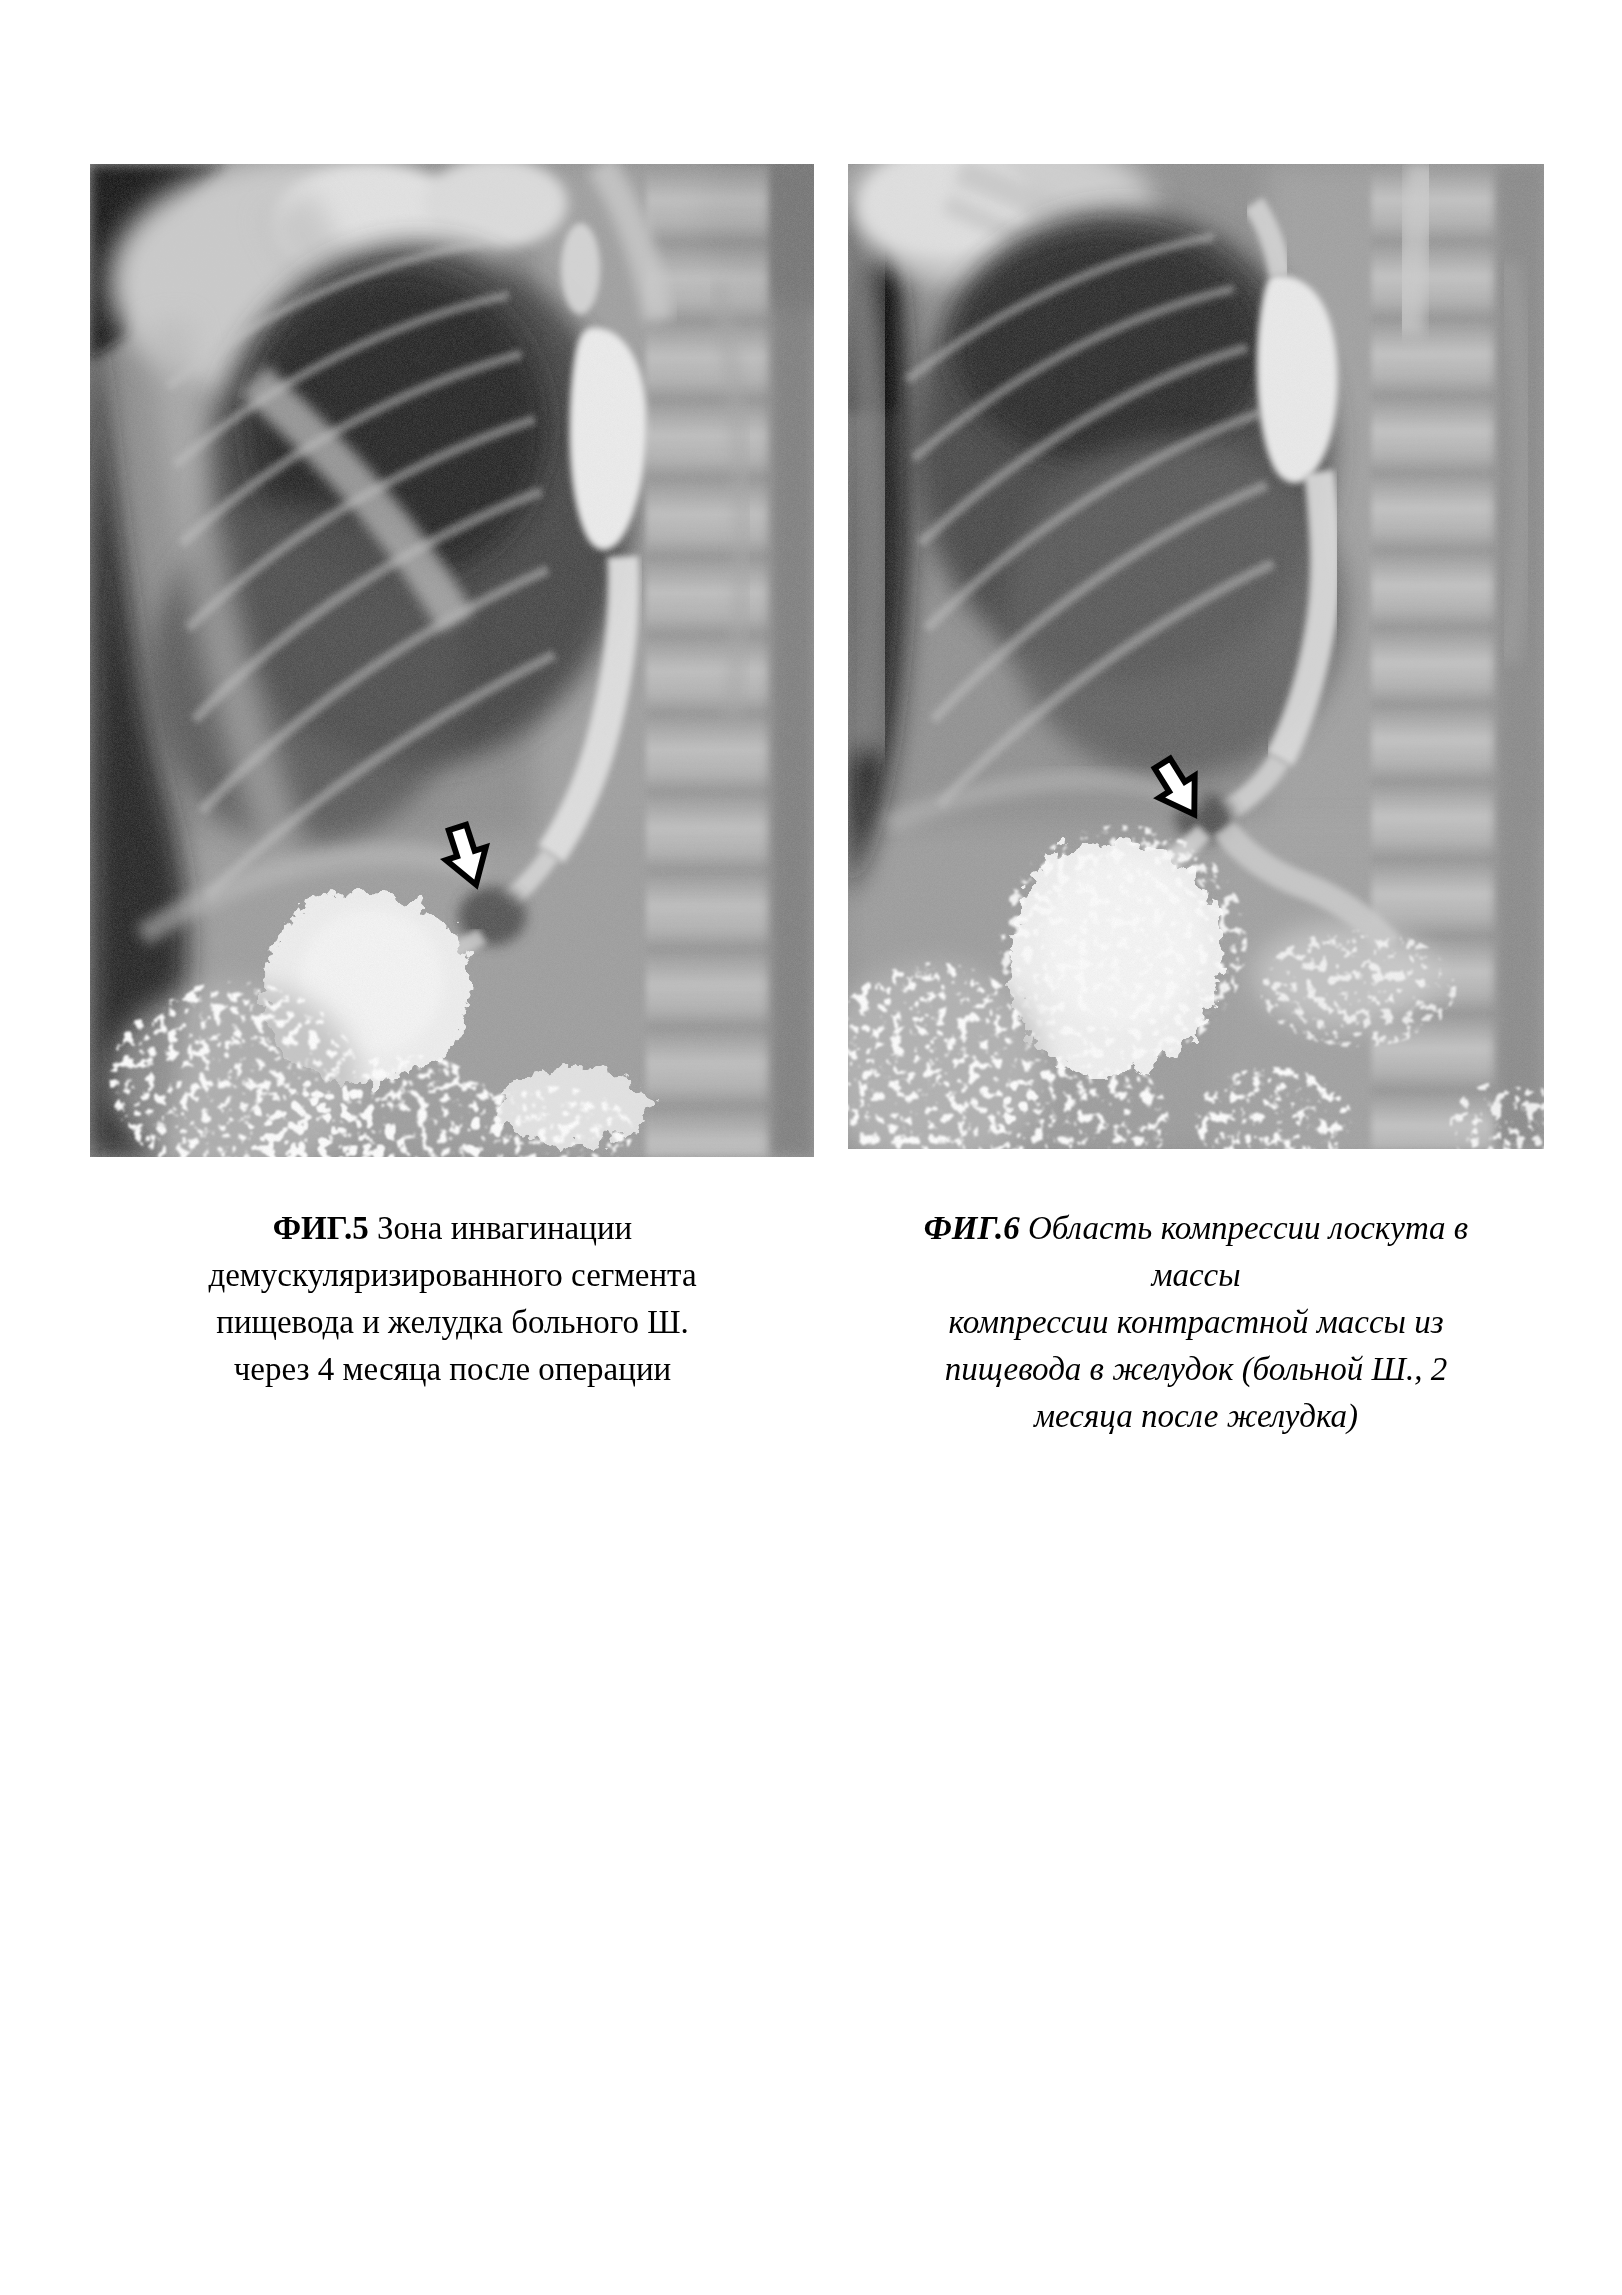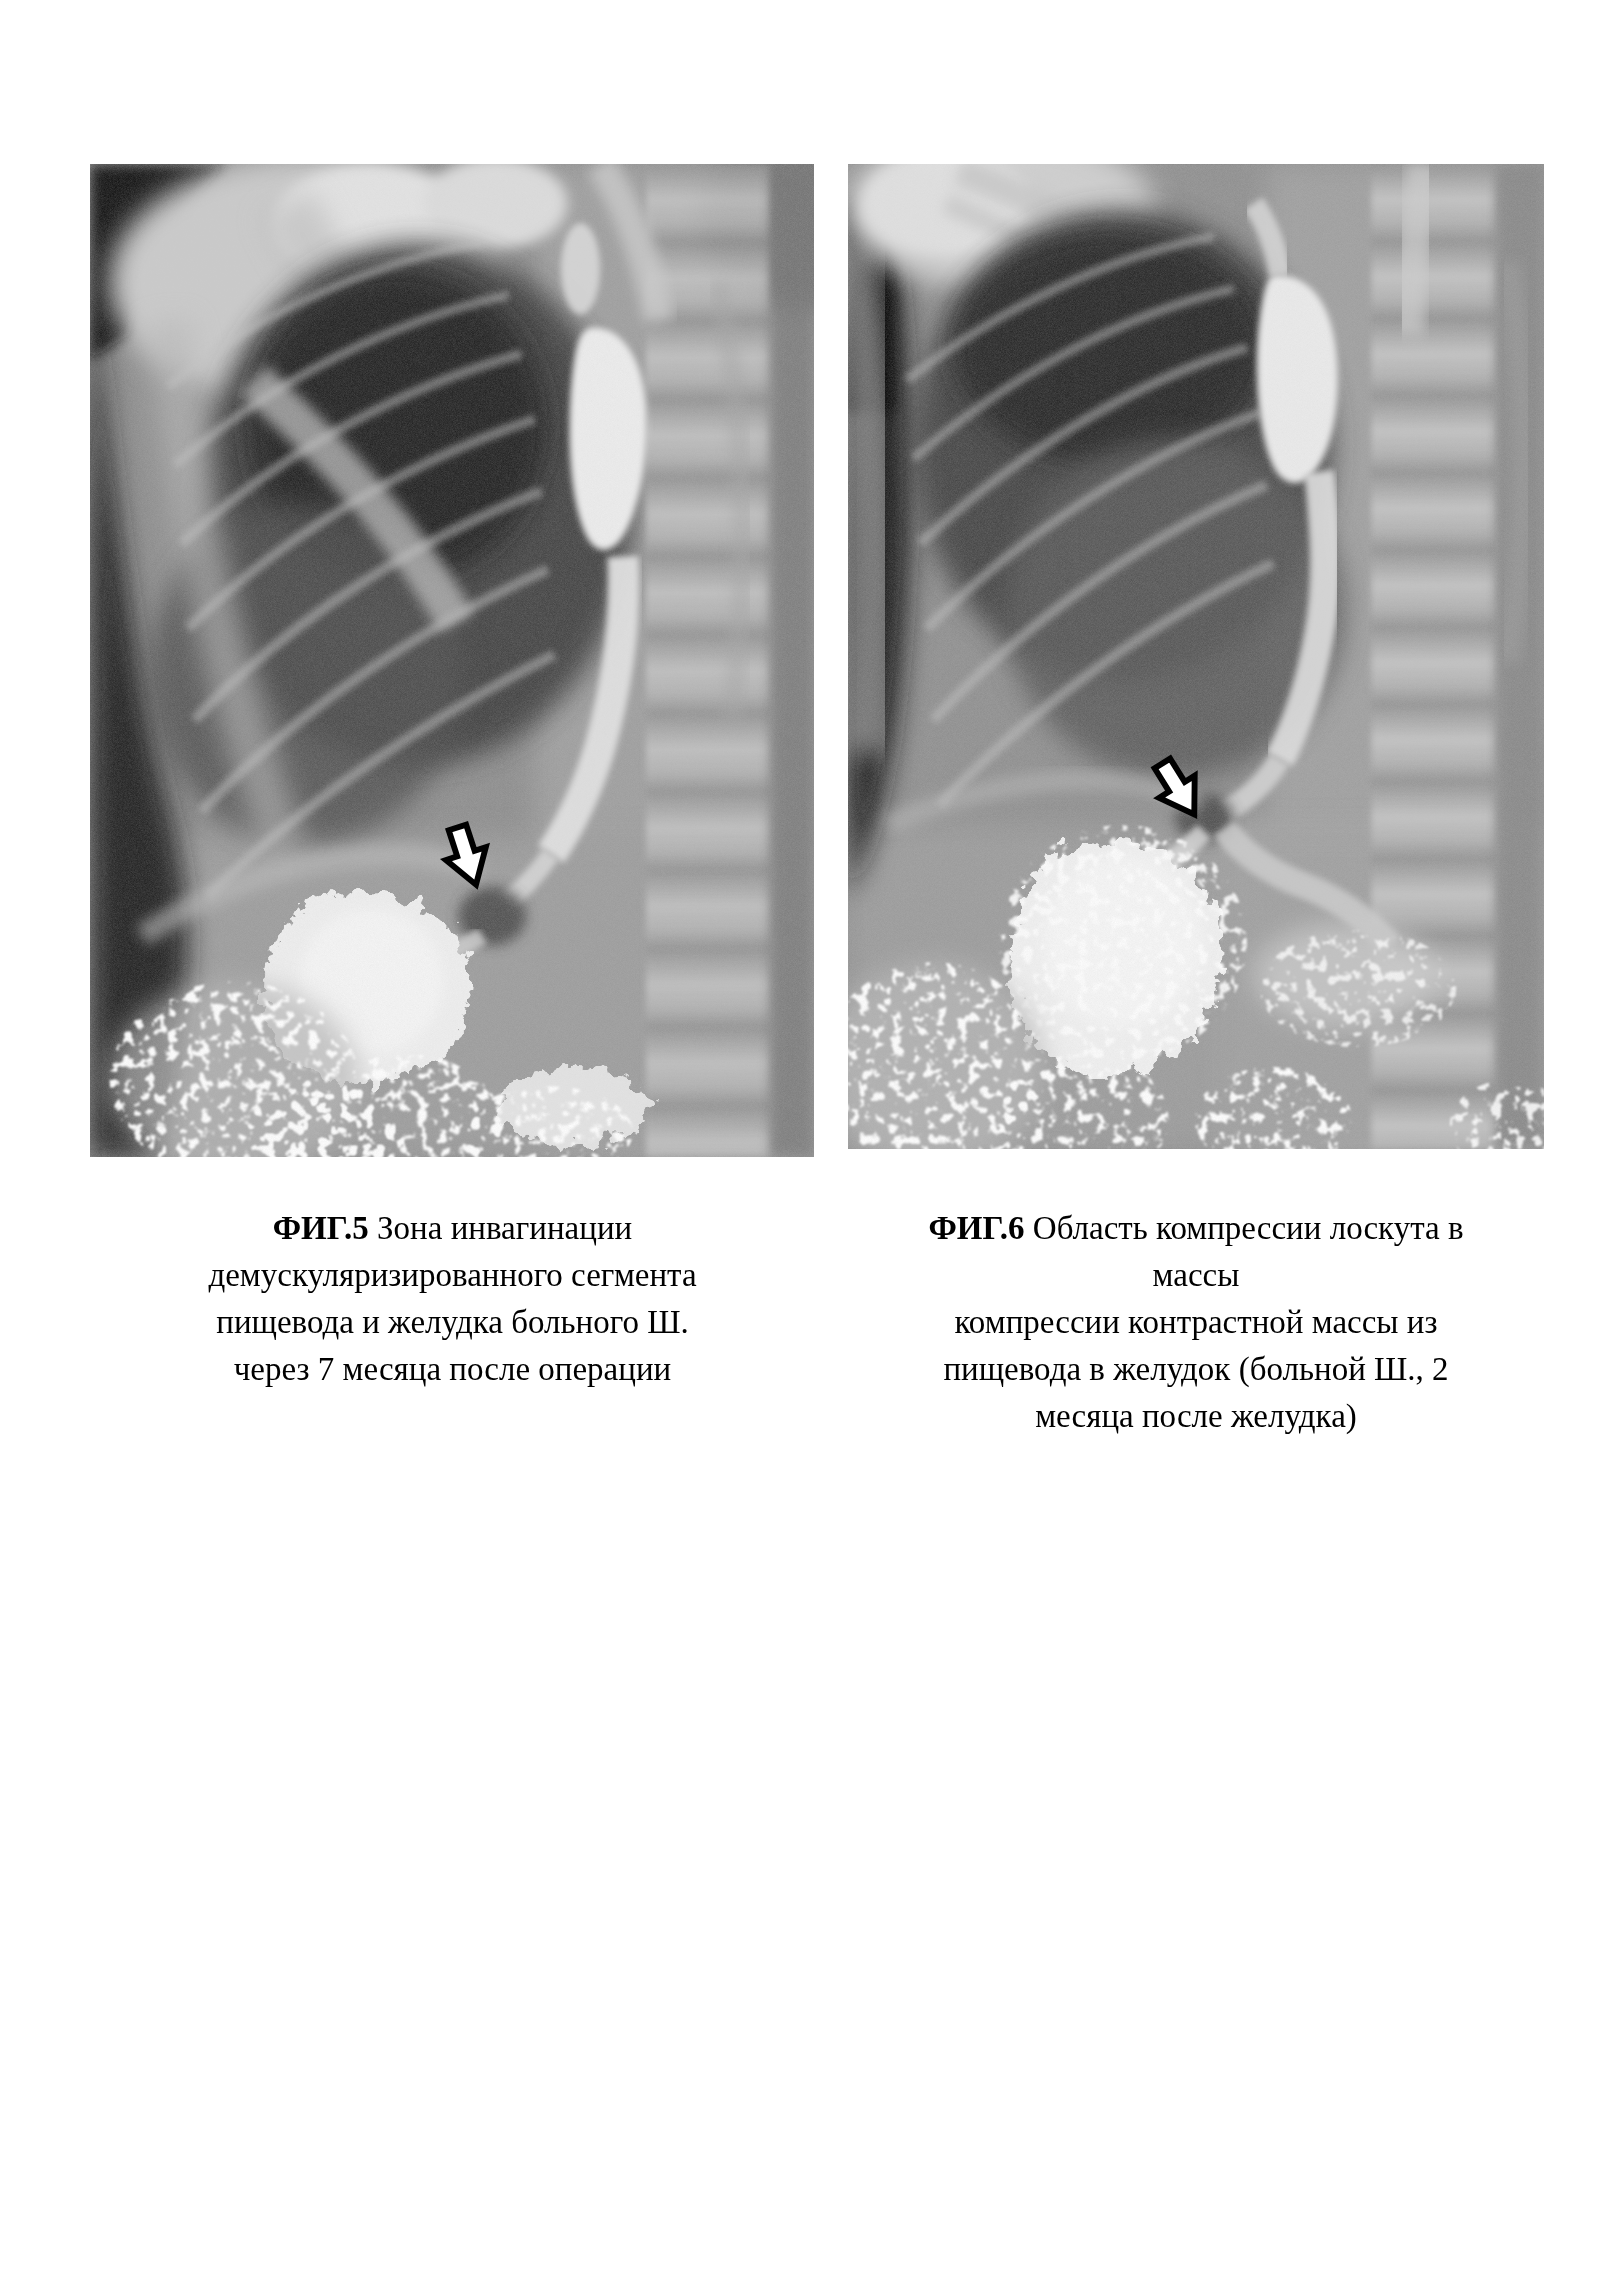--- a/index.html
+++ b/index.html
@@ -17,21 +17,21 @@
   #xray-fig5 { left: 90px; top: 164px; }
   #xray-fig6 { left: 848px; top: 164px; }
   .caption {
     position: absolute;
     text-align: center;
     font-size: 33px;
     line-height: 47px;
     font-weight: normal;
   }
   #caption-fig5 { left: 77px; top: 1205px; width: 751px; }
-  #caption-fig6 { left: 835px; top: 1205px; width: 722px; }
+  #caption-fig6 { left: 835px; top: 1205px; width: 722px; font-style: italic; }
   .cap-label { font-weight: bold; }
 </style>
 </head>
 <body>
 
 <div class="page">
 
   <svg id="xray-fig5" class="xray" width="724" height="993" viewBox="0 0 1107 1518" role="img">
     <defs>
       <filter id="aBlur20" x="-40%" y="-40%" width="180%" height="180%">
@@ -218,21 +218,21 @@
 
     <g transform="translate(505,955) rotate(-32)">
       <path d="M-14,-46 L14,-46 L14,-4 L32,-4 L0,46 L-32,-4 L-14,-4 Z" fill="#ffffff" stroke="#000000" stroke-width="9" stroke-linejoin="miter"></path>
     </g>
   </svg>
 
   <div id="caption-fig5" class="caption">
     <div class="cap-line"><b class="cap-label">ФИГ.5</b> <span>Зона инвагинации</span></div>
     <div class="cap-line">демускуляризированного сегмента</div>
     <div class="cap-line">пищевода и желудка больного Ш.</div>
-    <div class="cap-line">через 7 месяца после операции</div>
+    <div class="cap-line">через 4 месяца после операции</div>
   </div>
 
   <div id="caption-fig6" class="caption">
     <div class="cap-line"><b class="cap-label">ФИГ.6</b> <span>Область компрессии лоскута в</span></div>
     <div class="cap-line">массы</div>
     <div class="cap-line">компрессии контрастной массы из</div>
     <div class="cap-line">пищевода в желудок (больной Ш., 2</div>
     <div class="cap-line">месяца после желудка)</div>
   </div>
 

